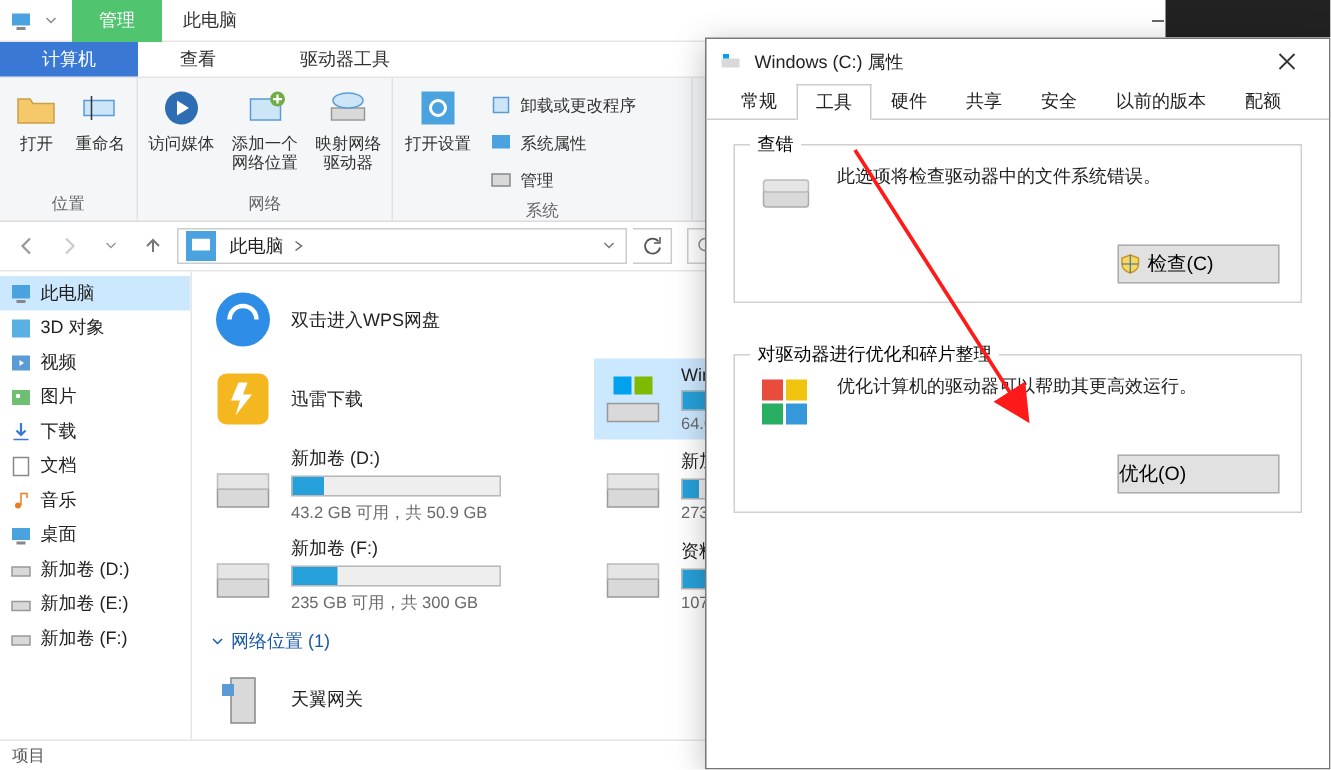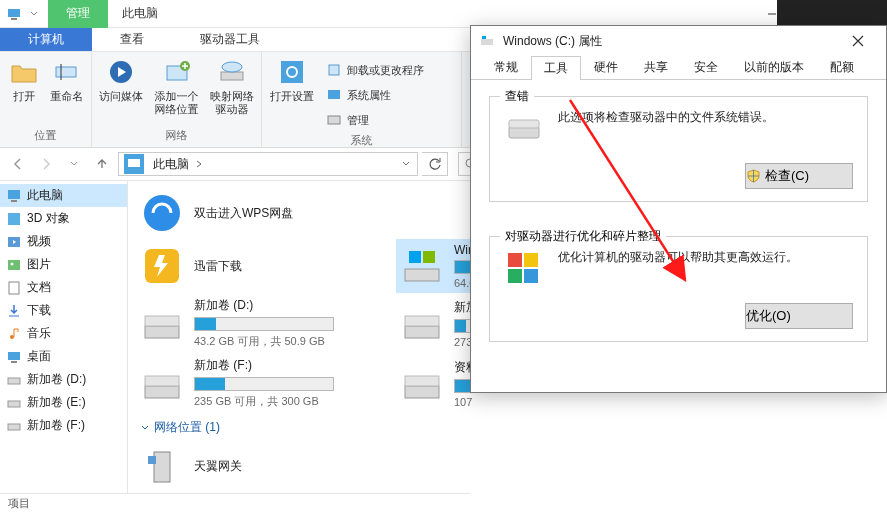--- a/index.html
+++ b/index.html
@@ -57,21 +57,21 @@
 .tile-name { font-size:12px; color:#222; }
 .tile-sub { font-size:11px; color:#6a6a6a; }
 .drive-bar { width:140px; height:14px; border:1px solid #b8b8b8; background:#eee; position:relative; }
 .drive-bar .fill { height:100%; background:#26a0da; }
 .section-head { font-size:12px; color:#195aa5; margin: 6px 0 4px 4px; display:flex; align-items:center; gap:4px; }
 
 
 .statusbar { position:absolute; bottom:0; left:0; width:470px; height:20px; border-top:1px solid #e5e5e5; font-size:11px; color:#555; display:flex; align-items:center; padding-left:8px; }
 
 
-.dialog { position:absolute; left:470px; top:25px; width:417px; height:368px; background:#fff; border:1px solid #777; box-shadow:0 4px 20px rgba(0,0,0,.25); display:flex; flex-direction:column; z-index:50; }
+.dialog { position:absolute; left:470px; top:25px; width:417px; height:488px; background:#fff; border:1px solid #777; box-shadow:0 4px 20px rgba(0,0,0,.25); display:flex; flex-direction:column; z-index:50; }
 .dlg-title { height:30px; display:flex; align-items:center; padding:0 8px; font-size:12px; color:#222; }
 .dlg-title .dicon { width:16px; height:16px; margin-right:8px; display:flex; align-items:center; justify-content:center; }
 .dlg-title .dclose { margin-left:auto; width:40px; height:28px; display:flex; align-items:center; justify-content:center; color:#333; }
 .dlg-tabs { display:flex; padding-left:10px; border-bottom:1px solid #ccc; height:24px; align-items:flex-end; gap:0; }
 .dlg-tab { padding:3px 12px 3px; font-size:12px; border:1px solid transparent; border-bottom:none; color:#222; }
 .dlg-tab.active { border-color:#ccc; background:#fff; position:relative; top:1px; }
 .dlg-body { flex:1; padding:16px 18px; position:relative; }
 .fieldset { border:1px solid #d0d0d0; padding:12px 14px; margin-bottom:34px; position:relative; }
 .fieldset .legend { position:absolute; top:-9px; left:10px; background:#fff; padding:0 5px; font-size:12px; }
 .fs-row { display:flex; gap:14px; align-items:flex-start; }
@@ -323,33 +323,33 @@
           <svg width="16" height="16">
             <rect x="2" y="3" width="12" height="10" fill="#6fbf73"></rect>
             <circle cx="6" cy="7" r="1.5" fill="#fff"></circle>
           </svg>
         </span>
         <span>图片</span>
       </div>
       <div class="titem">
         <span class="ticon">
           <svg width="16" height="16">
-            <rect x="3" y="2" width="10" height="12" fill="#fff" stroke="#888"></rect>
-          </svg>
-        </span>
-        <span>文档</span>
-      </div>
-      <div class="titem">
-        <span class="ticon">
-          <svg width="16" height="16">
             <path d="M8 2v8M5 7l3 3 3-3" stroke="#3a78d6" fill="none" stroke-width="1.5"></path>
             <line x1="3" y1="13" x2="13" y2="13" stroke="#3a78d6"></line>
           </svg>
         </span>
         <span>下载</span>
+      </div>
+      <div class="titem">
+        <span class="ticon">
+          <svg width="16" height="16">
+            <rect x="3" y="2" width="10" height="12" fill="#fff" stroke="#888"></rect>
+          </svg>
+        </span>
+        <span>文档</span>
       </div>
       <div class="titem">
         <span class="ticon">
           <svg width="16" height="16">
             <circle cx="6" cy="11" r="2" fill="#e67e22"></circle>
             <path d="M8 11V3h4v3" stroke="#e67e22" fill="none"></path>
           </svg>
         </span>
         <span>音乐</span>
       </div>

